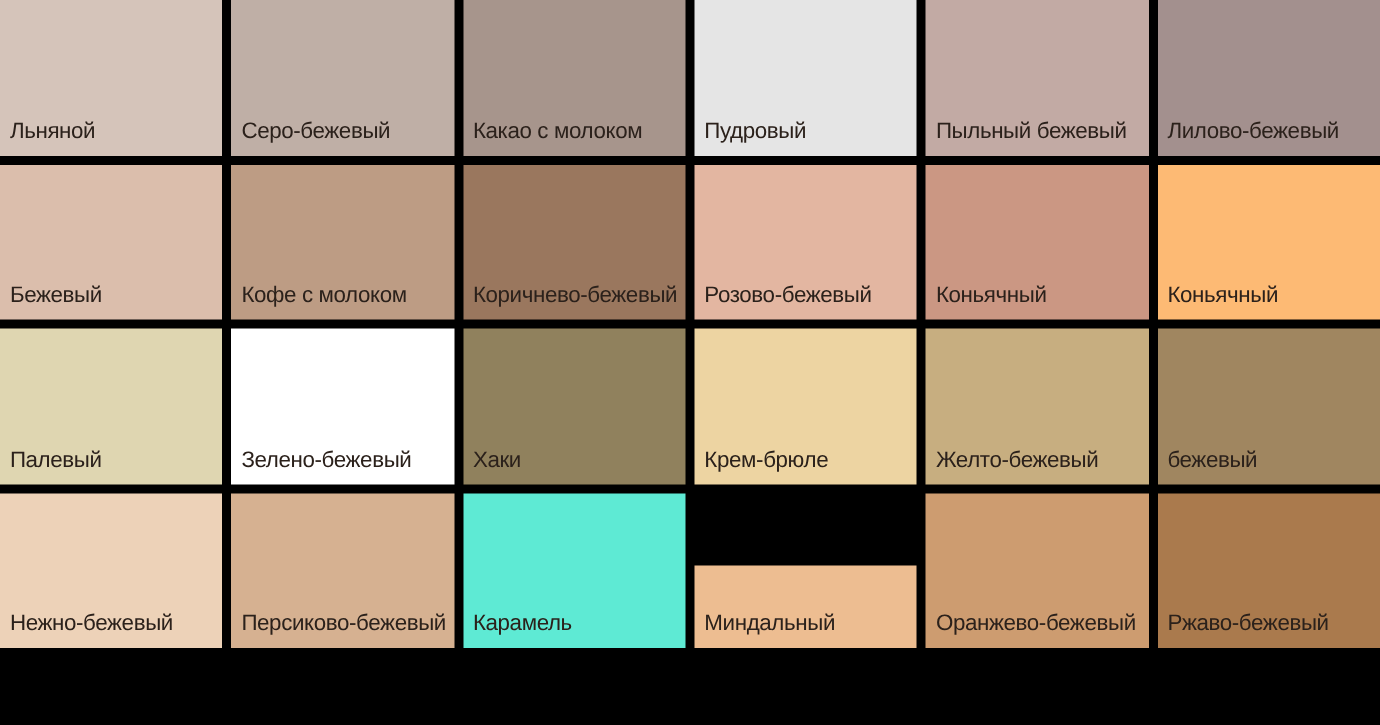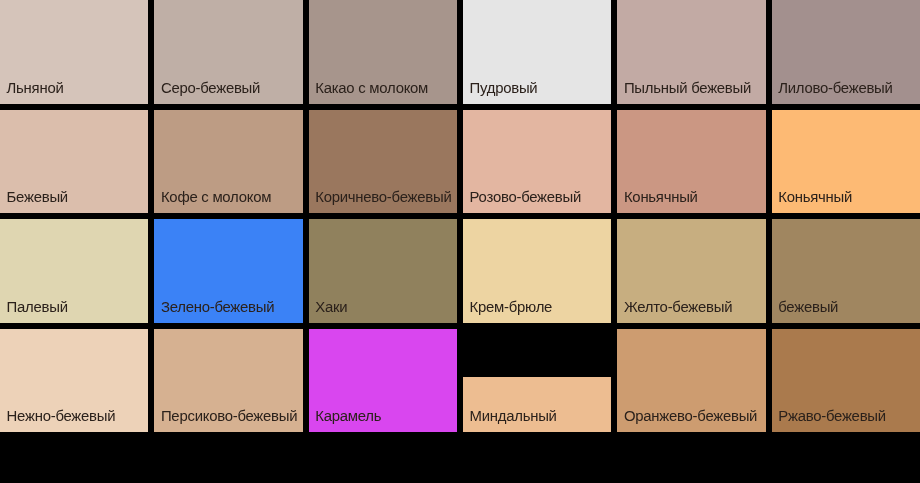--- a/index.html
+++ b/index.html
@@ -65,42 +65,42 @@
   </div>
   <div class="swatch" style="background-color: rgb(203, 151, 131);">
     <span class="swatch-label">Коньячный</span>
   </div>
   <div class="swatch" style="background-color: #fdba74;">
     <span class="swatch-label">Коньячный</span>
   </div>
   <div class="swatch" style="background-color: rgb(223, 214, 177);">
     <span class="swatch-label">Палевый</span>
   </div>
-  <div class="swatch" style="background-color: #3b82f6; padding-left: 38px;">
+  <div class="swatch" style="background-color: #ffffff; padding-left: 38px;">
     <span class="swatch-label">Зелено-бежевый</span>
   </div>
   <div class="swatch" style="background-color: rgb(144, 129, 93);">
     <span class="swatch-label">Хаки</span>
   </div>
   <div class="swatch" style="background-color: rgb(237, 212, 162);">
     <span class="swatch-label">Крем-брюле</span>
   </div>
   <div class="swatch" style="background-color: rgb(199, 174, 128);">
     <span class="swatch-label">Желто-бежевый</span>
   </div>
   <div class="swatch" style="background-color: rgb(160, 134, 96);">
     <span class="swatch-label">бежевый</span>
   </div>
   <div class="swatch" style="background-color: rgb(237, 210, 184);">
     <span class="swatch-label">Нежно-бежевый</span>
   </div>
   <div class="swatch" style="background-color: rgb(214, 177, 145);">
     <span class="swatch-label">Персиково-бежевый</span>
   </div>
-  <div class="swatch" style="background-color: #d946ef;">
+  <div class="swatch" style="background-color: #5eead4;">
     <span class="swatch-label">Карамель</span>
   </div>
   <div class="swatch" style="background-color: rgb(237, 189, 145); margin-top: 48px;">
     <span class="swatch-label">Миндальный</span>
   </div>
   <div class="swatch" style="background-color: rgb(205, 156, 112);">
     <span class="swatch-label">Оранжево-бежевый</span>
   </div>
   <div class="swatch" style="background-color: rgb(170, 122, 77);">
     <span class="swatch-label">Ржаво-бежевый</span>

